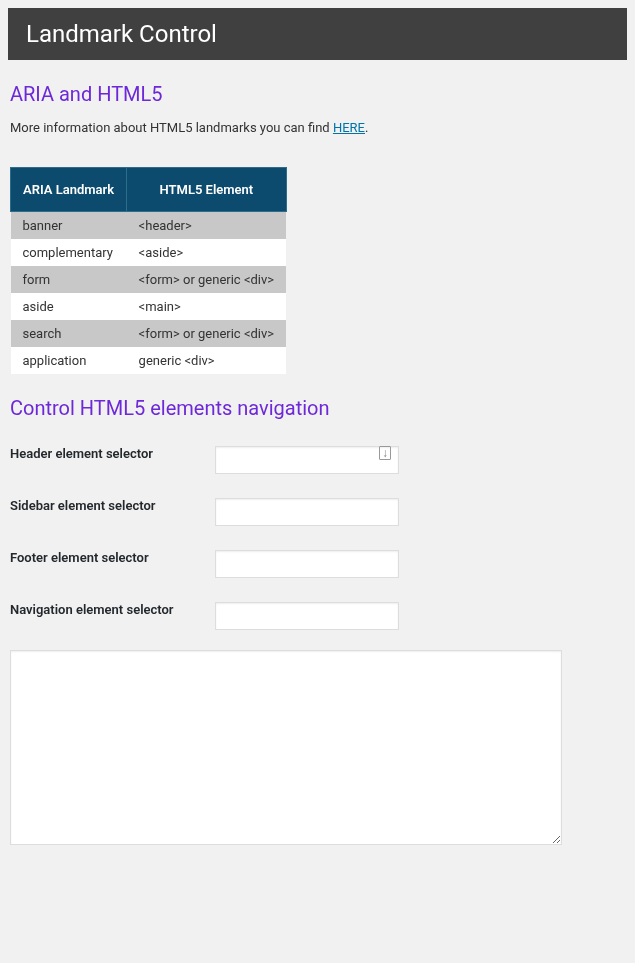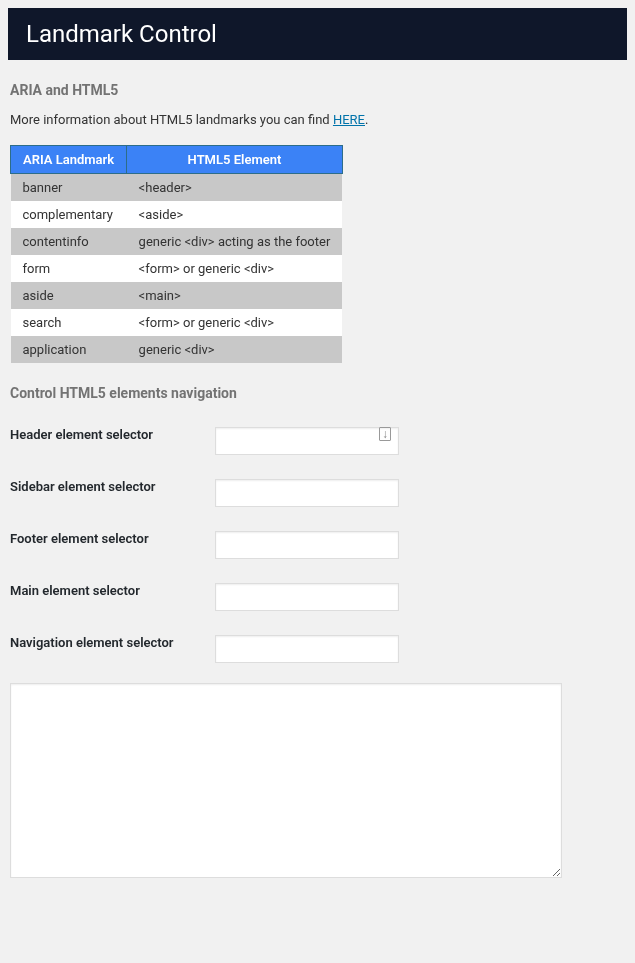--- a/index.html
+++ b/index.html
@@ -10,61 +10,61 @@
     
     body {
       font-family: -apple-system, BlinkMacSystemFont, "Segoe UI", Roboto, "Helvetica Neue", Arial, sans-serif;
       background: #f1f1f1;
       color: #23282d;
       font-size: 13px;
       width: 635px;
     }
     
     .header-bar {
-      background: #0f172a;
+      background: #404040;
       color: #fff;
       padding: 12px 18px;
       font-size: 24px;
       font-weight: 400;
       margin: 8px 8px 0 8px;
     }
     
     .content {
       padding: 12px 10px 18px 10px;
     }
     
     h2 {
-      font-size: 14px;
-      font-weight: 700;
-      color: #737373;
+      font-size: 20px;
+      font-weight: 400;
+      color: #6d28d9;
       margin: 10px 0 14px 0;
     }
     
     .info-text {
       font-size: 13px;
       color: #333;
-      margin-bottom: 18px;
+      margin-bottom: 32px;
     }
     
     .info-text a {
       color: #0073aa;
       text-decoration: underline;
     }
     
     table.landmarks {
       border-collapse: collapse;
       width: auto;
       margin-bottom: 22px;
     }
     
     table.landmarks th {
-      background: #3b82f6;
+      background: #0c4a6e;
       color: #fff;
       font-weight: 600;
-      padding: 6px 12px;
+      padding: 14px 12px;
       text-align: center;
       font-size: 13px;
       border: 1px solid #2d6d89;
     }
     
     table.landmarks td {
       padding: 6px 12px;
       font-size: 13px;
       color: #333;
       border: none;
@@ -161,24 +161,20 @@
     <tbody>
       <tr>
         <td>banner</td>
         <td>&lt;header&gt;</td>
       </tr>
       <tr>
         <td>complementary</td>
         <td>&lt;aside&gt;</td>
       </tr>
       <tr>
-        <td>contentinfo</td>
-        <td>generic &lt;div&gt; acting as the footer</td>
-      </tr>
-      <tr>
         <td>form</td>
         <td>&lt;form&gt; or generic &lt;div&gt;</td>
       </tr>
       <tr>
         <td>aside</td>
         <td>&lt;main&gt;</td>
       </tr>
       <tr>
         <td>search</td>
         <td>&lt;form&gt; or generic &lt;div&gt;</td>
@@ -200,24 +196,20 @@
     </div>
     <div class="row">
       <div class="label">Sidebar element selector</div>
       <input type="text" value="" style="">
     </div>
     <div class="row">
       <div class="label">Footer element selector</div>
       <input type="text" value="" style="">
     </div>
     <div class="row">
-      <div class="label">Main element selector</div>
-      <input type="text" value="" style="">
-    </div>
-    <div class="row">
       <div class="label">Navigation element selector</div>
       <input type="text" value="" style="">
     </div>
   </div>
 
   <textarea class="custom-css" style=""></textarea>
 
 </div>
 
 </body></html>

